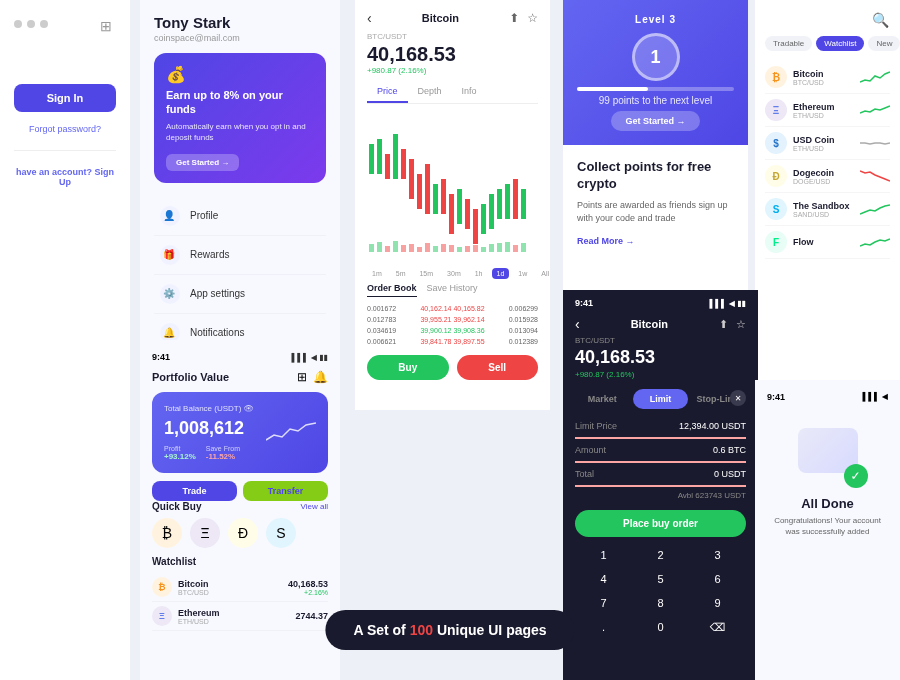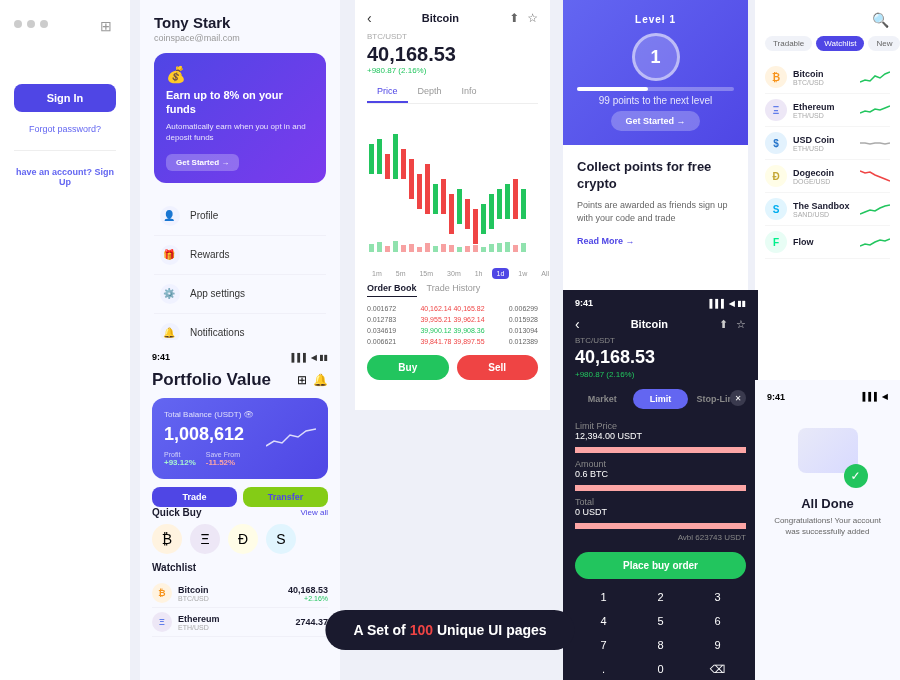--- a/index.html
+++ b/index.html
@@ -340,21 +340,21 @@
     .status-bar-small {
       display: flex; justify-content: space-between; align-items: center;
       margin-bottom: 8px;
     }
     .time-text { font-size: 9px; font-weight: 700; }
     .signal-icons { font-size: 8px; color: #333; }
     .portfolio-header {
       display: flex; justify-content: space-between; align-items: center;
       margin-bottom: 8px;
     }
-    .portfolio-title { font-size: 17px; font-weight: 700; color: #1a1a2e; }
+    .portfolio-title { font-size: 11px; font-weight: 700; color: #1a1a2e; }
     .portfolio-icons { display: flex; gap: 6px; }
     .portfolio-value-section {
       background: linear-gradient(135deg, #6366f1 0%, #4f46e5 100%);
       border-radius: 12px;
       padding: 12px;
       margin-bottom: 8px;
     }
     .balance-label { font-size: 8px; color: rgba(255,255,255,0.8); margin-bottom: 2px; }
     .balance-value { font-size: 18px; font-weight: 700; color: #fff; margin-bottom: 4px; }
     .balance-stats { display: flex; gap: 10px; }
@@ -436,21 +436,21 @@
     }
     .ot-tab {
       flex: 1; text-align: center; padding: 5px 0;
       border-radius: 20px; font-size: 9px; font-weight: 600;
       cursor: pointer; color: #888;
     }
     .ot-tab.active { background: #6366f1; color: #fff; }
     .order-form { padding: 0 12px; }
     .form-field {
       display: flex; justify-content: space-between; 
-      padding: 6px 0; border-bottom: 6px solid #fca5a5; flex-direction: column;
+      padding: 6px 0; border-bottom: 2px solid #fca5a5;
     }
     .field-label { font-size: 9px; color: #888; }
     .field-value { font-size: 9px; color: #fff; font-weight: 500; }
     .close-x {
       position: absolute; top: 100px; right: 12px;
       width: 16px; height: 16px; border-radius: 50%;
       background: #3a3a4e;
       display: flex; align-items: center; justify-content: center;
       font-size: 8px; color: #fff; cursor: pointer;
     }
@@ -720,21 +720,21 @@
       <div class="time-tab">15m</div>
       <div class="time-tab">30m</div>
       <div class="time-tab">1h</div>
       <div class="time-tab active">1d</div>
       <div class="time-tab">1w</div>
       <div class="time-tab">All</div>
     </div>
     <div class="order-section">
       <div class="order-tabs">
         <div class="order-tab active">Order Book</div>
-        <div class="order-tab">Trade History</div>
+        <div class="order-tab">Save History</div>
       </div>
       <div class="order-table">
         <div class="order-row">
           <span class="neutral">0.001672</span>
           <span class="ask">40,162.14 40,165.82</span>
           <span class="neutral">0.006299</span>
         </div>
         <div class="order-row">
           <span class="neutral">0.012783</span>
           <span class="ask">39,955.21 39,962.14</span>
@@ -753,21 +753,21 @@
       </div>
     </div>
     <div class="buy-sell-btns">
       <button class="buy-btn">Buy</button>
       <button class="sell-btn">Sell</button>
     </div>
   </div>
 
   <div class="panel-rewards">
     <div class="level-card">
-      <div style="font-size:10px;font-weight:600;letter-spacing:1px;margin-bottom:8px;">Level 1</div>
+      <div style="font-size:10px;font-weight:600;letter-spacing:1px;margin-bottom:8px;">Level 3</div>
       <div class="level-badge">1</div>
       <div class="level-progress-bar">
         <div class="level-progress-fill"></div>
       </div>
       <div class="level-progress-text">99 points to the next level</div>
       <button class="level-get-started">Get Started →</button>
     </div>
     <div class="collect-card">
       <div class="collect-title">Collect points for free crypto</div>
       <div class="collect-sub">Points are awarded as friends sign up with your code and trade</div>

